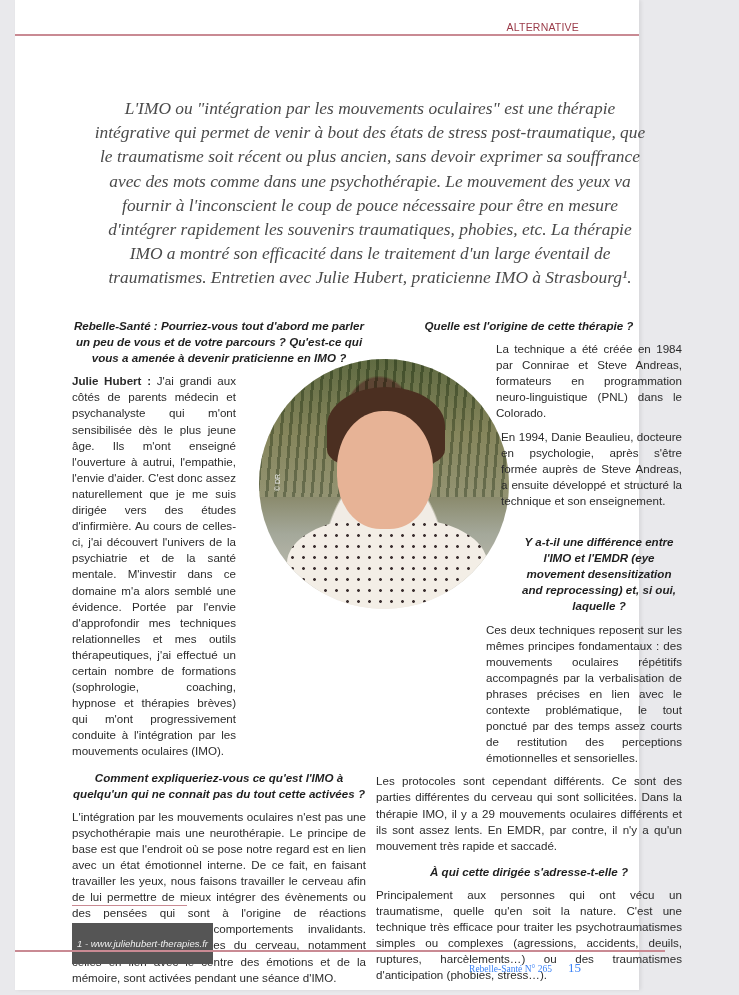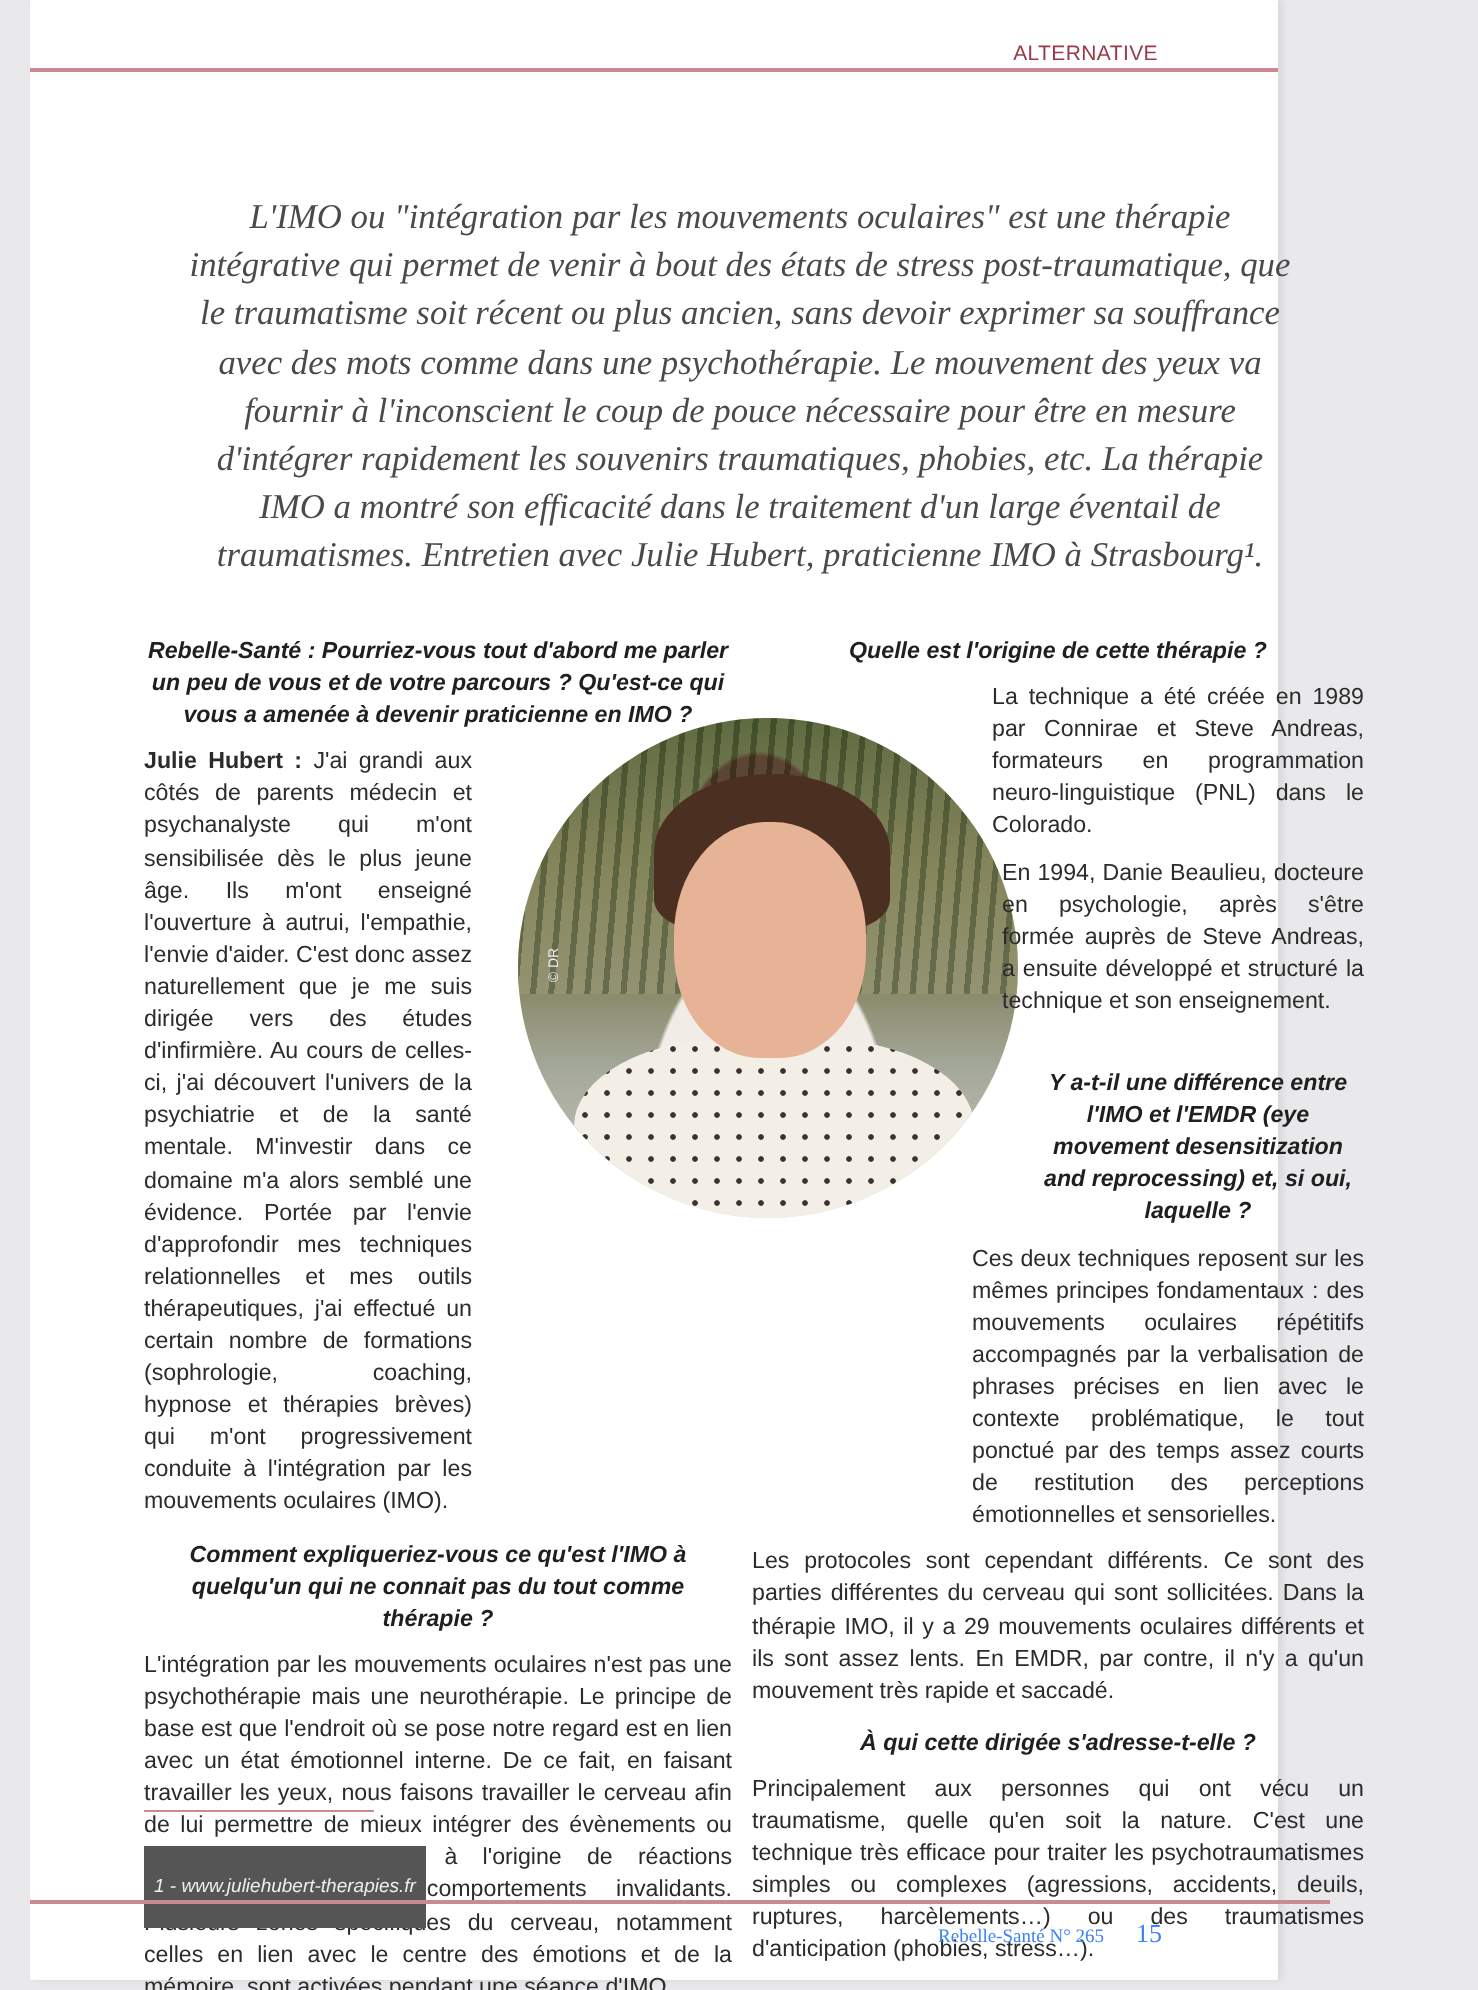--- a/index.html
+++ b/index.html
@@ -43,27 +43,27 @@
     <div class="stripes"></div>
     <div class="shirt"></div>
     <div class="hair"></div>
     <div class="face"></div>
     <div class="credit">© DR</div>
   </div>
 
   <div class="col left">
     <p class="q">Rebelle-Santé : Pourriez-vous tout d'abord me parler un peu de vous et de votre parcours ? Qu'est-ce qui vous a amenée à devenir praticienne en IMO ?</p>
     <p style="padding-right:130px;"><b>Julie Hubert :</b> <span>J'ai grandi aux côtés de parents médecin et psychanalyste qui m'ont sensibilisée dès le plus jeune âge. Ils m'ont enseigné l'ouverture à autrui, l'empathie, l'envie d'aider. C'est donc assez naturellement que je me suis dirigée vers des études d'infirmière. Au cours de celles-ci, j'ai découvert l'univers de la psychiatrie et de la santé mentale. M'investir dans ce domaine m'a alors semblé une évidence. Portée par l'envie d'approfondir mes techniques relationnelles et mes outils thérapeutiques, j'ai effectué un certain nombre de formations (sophrologie, coaching, hypnose et thérapies brèves) qui m'ont progressivement conduite à l'intégration par les mouvements oculaires (IMO).</span></p>
-    <p class="q" style="margin-top:10px">Comment expliqueriez-vous ce qu'est l'IMO à quelqu'un qui ne connait pas du tout comme thérapie ?</p>
+    <p class="q" style="margin-top:10px">Comment expliqueriez-vous ce qu'est l'IMO à quelqu'un qui ne connait pas du tout cette activées ?</p>
     <p>L'intégration par les mouvements oculaires n'est pas une psychothérapie mais une neurothérapie. Le principe de base est que l'endroit où se pose notre regard est en lien avec un état émotionnel interne. De ce fait, en faisant travailler les yeux, nous faisons travailler le cerveau afin de lui permettre de mieux intégrer des évènements ou des pensées qui sont à l'origine de réactions émotionnelles ou de comportements invalidants. Plusieurs zones spécifiques du cerveau, notamment celles en lien avec le centre des émotions et de la mémoire, sont activées pendant une séance d'IMO.</p>
   </div>
 
   <div class="col right">
     <p class="q">Quelle est l'origine de cette thérapie ?</p>
-    <p style="padding-left:120px">La technique a été créée en 1989 par Connirae et Steve Andreas, formateurs en programmation neuro-linguistique (PNL) dans le Colorado.</p>
+    <p style="padding-left:120px">La technique a été créée en 1984 par Connirae et Steve Andreas, formateurs en programmation neuro-linguistique (PNL) dans le Colorado.</p>
     <p style="padding-left:125px">En 1994, Danie Beaulieu, docteure en psychologie, après s'être formée auprès de Steve Andreas, a ensuite développé et structuré la technique et son enseignement.</p>
     <p class="q" style="padding-left:140px;margin-top:25px">Y a-t-il une différence entre l'IMO et l'EMDR (eye movement desensitization and reprocessing) et, si oui, laquelle ?</p>
     <p style="padding-left:110px">Ces deux techniques reposent sur les mêmes principes fondamentaux : des mouvements oculaires répétitifs accompagnés par la verbalisation de phrases précises en lien avec le contexte problématique, le tout ponctué par des temps assez courts de restitution des perceptions émotionnelles et sensorielles.</p>
     <p>Les protocoles sont cependant différents. Ce sont des parties différentes du cerveau qui sont sollicitées. Dans la thérapie IMO, il y a 29 mouvements oculaires différents et ils sont assez lents. En EMDR, par contre, il n'y a qu'un mouvement très rapide et saccadé.</p>
     <p class="q" style="margin-top:10px">À qui cette dirigée s'adresse-t-elle ?</p>
     <p>Principalement aux personnes qui ont vécu un traumatisme, quelle qu'en soit la nature. C'est une technique très efficace pour traiter les psychotraumatismes simples ou complexes (agressions, accidents, deuils, ruptures, harcèlements…) ou des traumatismes d'anticipation (phobies, stress…).</p>
     <p class="q" style="margin-top:10px">Y a-t-il des contre-indications ?</p>
 
   </div>
 

